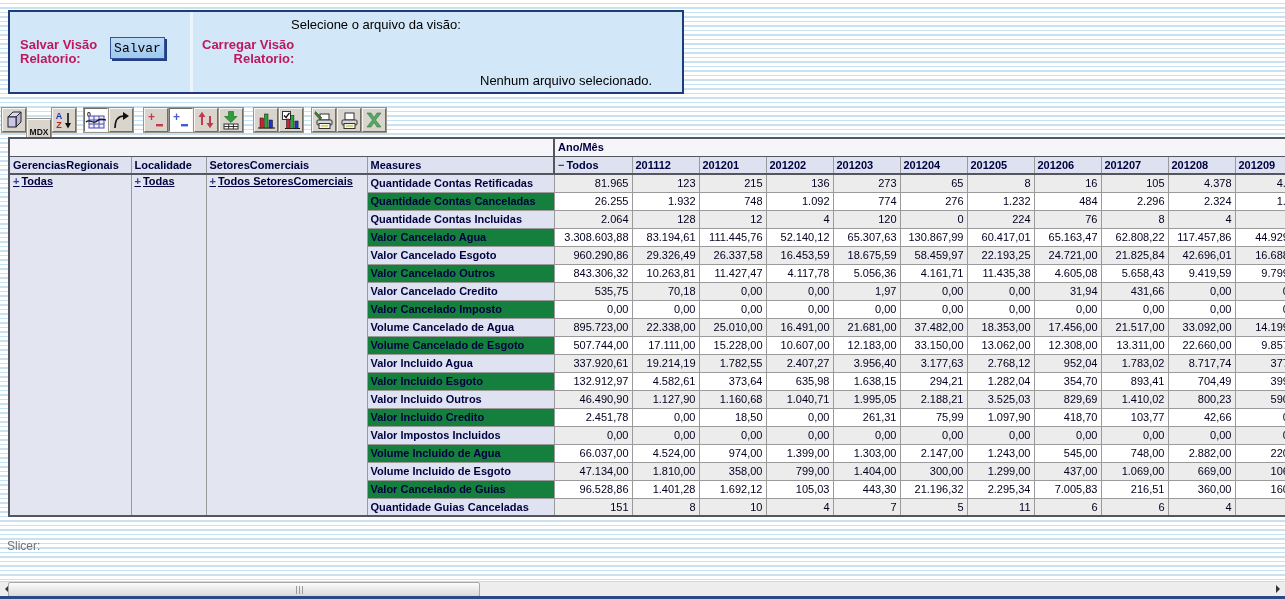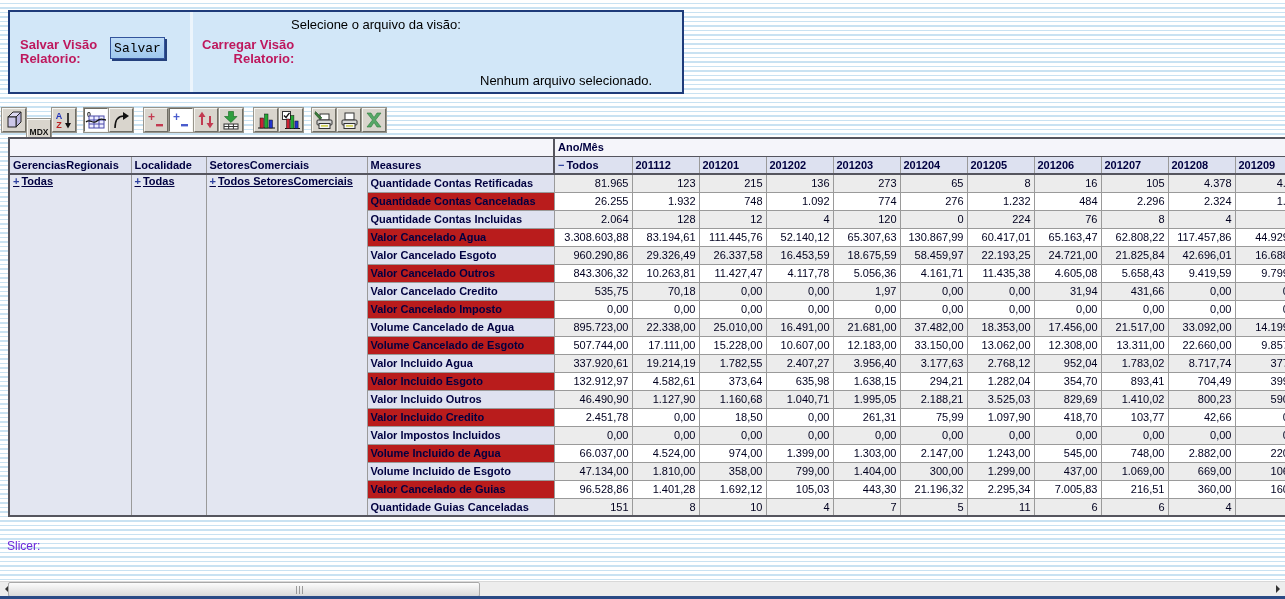--- a/index.html
+++ b/index.html
@@ -36,28 +36,28 @@
     overflow:hidden;white-space:nowrap;box-sizing:border-box;}
   table.pivot{border:2px solid #55555e;}
   .corner{background:#f5f5fa;}
   .anomes{background:#f5f5fa;color:#000040;font-weight:bold;text-align:left;border-left-width:2px !important;border-left-color:#55555e !important;}
   tr.colhdr th{background:#dde1f0;color:#000040;font-weight:bold;text-align:left;border-bottom:2px solid #55555e;}
   tr.hdr1 th,tr.hdr1 td{border-bottom:1px solid #55555e;}
   th.month{text-align:center;}
   td.member{background:#e3e6f1;color:#000040;font-weight:bold;vertical-align:top;text-align:left;padding-top:2px;text-decoration:underline;}
   td.mlabel{color:#000040;font-weight:bold;text-align:left;border-right:2px solid #55555e;}
   tr.odd td.mlabel{background:#dfe2f0;}
-  tr.even td.mlabel{background:#b91c1c;}
+  tr.even td.mlabel{background:#15803d;}
   td.val{text-align:right;color:#00001f;}
   tr.odd td.val{background:#ececec;}
   tr.even td.val{background:#ffffff;}
   td.clip,th.clip{padding-right:14px;}
   .drill{color:#2b3f9e;font-weight:bold;margin-right:2px;cursor:pointer;}
   
-  .slicer{position:absolute;left:7px;top:539px;font-size:12px;color:#6d28d9;}
+  .slicer{position:absolute;left:7px;top:539px;font-size:12px;color:#737373;}
   .hscroll{position:absolute;left:0;top:581px;width:1285px;height:15px;background:#ededed;border-top:1px solid #d8d8d8;}
   .hs-arrow{position:absolute;top:3px;width:0;height:0;border:4px solid transparent;}
   .hs-left{left:1px;border-right-color:#333;}
   .hs-right{right:1px;border-left-color:#333;}
   .hs-thumb{position:absolute;left:8px;top:0px;width:470px;height:13px;
     background:linear-gradient(#fcfcfc,#d9d9d9);border:1px solid #a9a9a9;border-radius:2px;cursor:pointer;}
   .hs-grip{position:absolute;left:287px;top:3px;width:8px;height:8px;
     background:repeating-linear-gradient(90deg,#9a9a9a 0 1px,transparent 1px 3px);}
   .bottom-strip{position:absolute;left:0;bottom:0;width:1285px;height:3px;background:#2a4a85;}
 </style>

